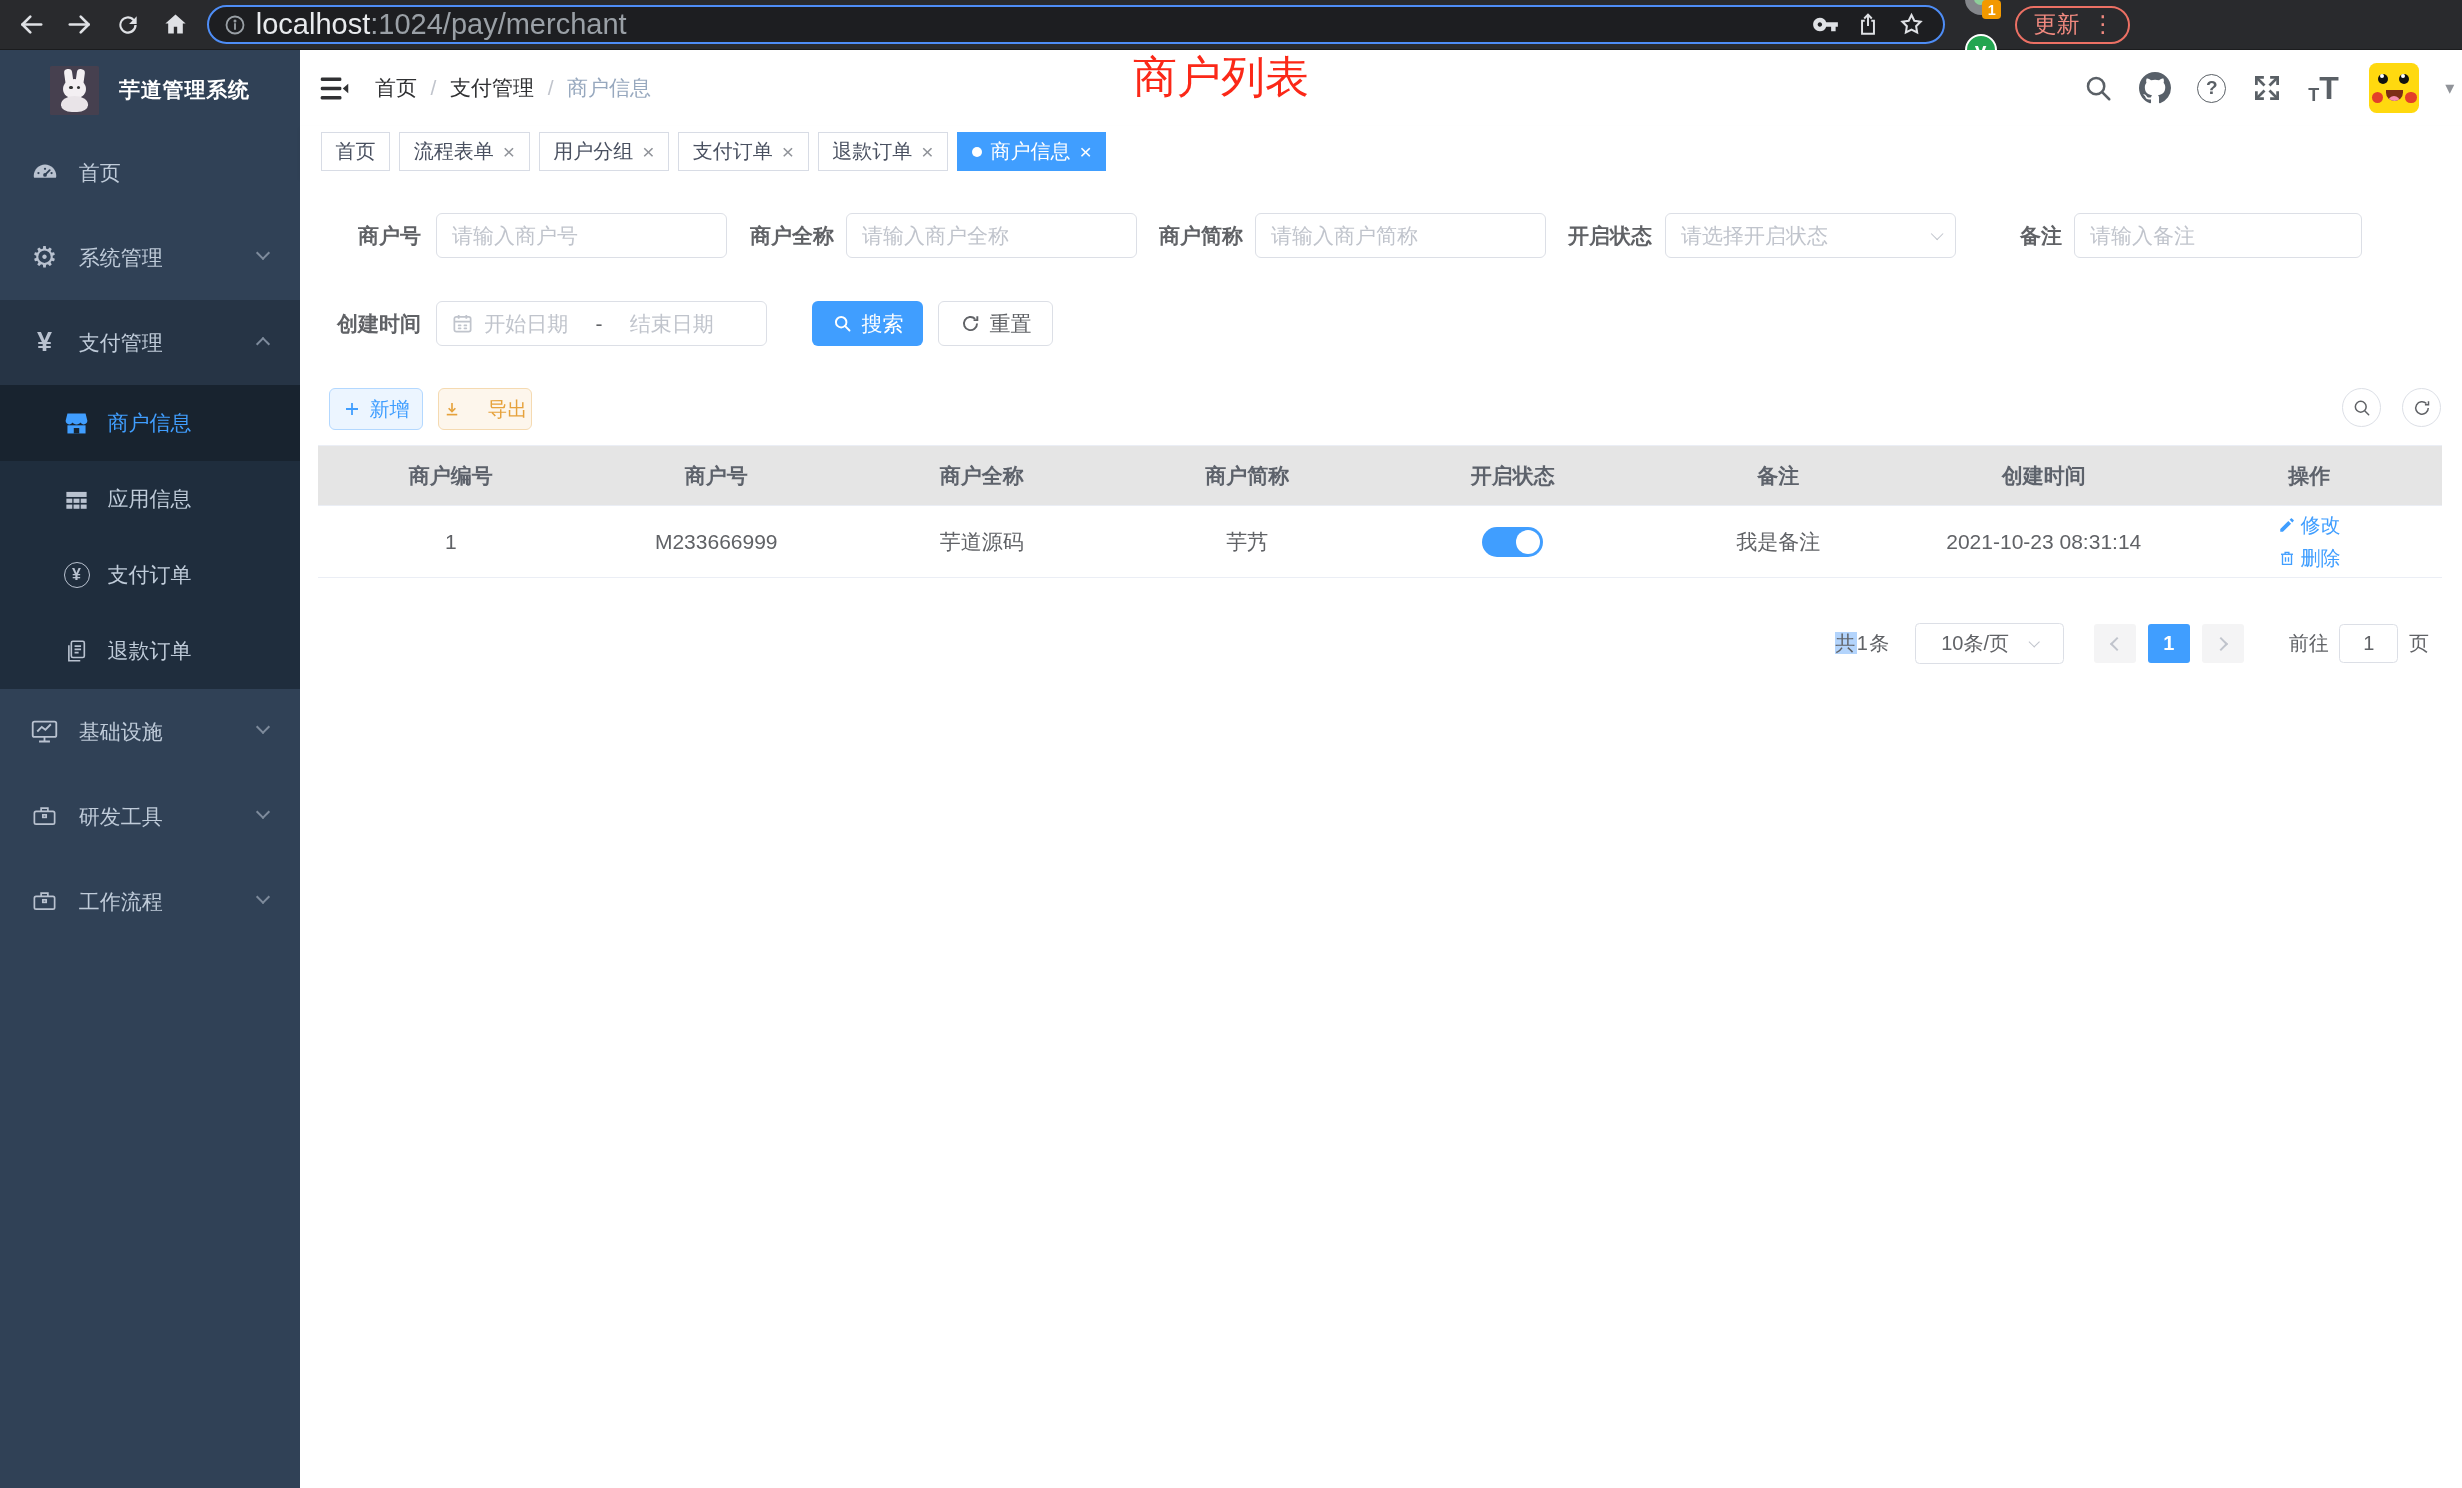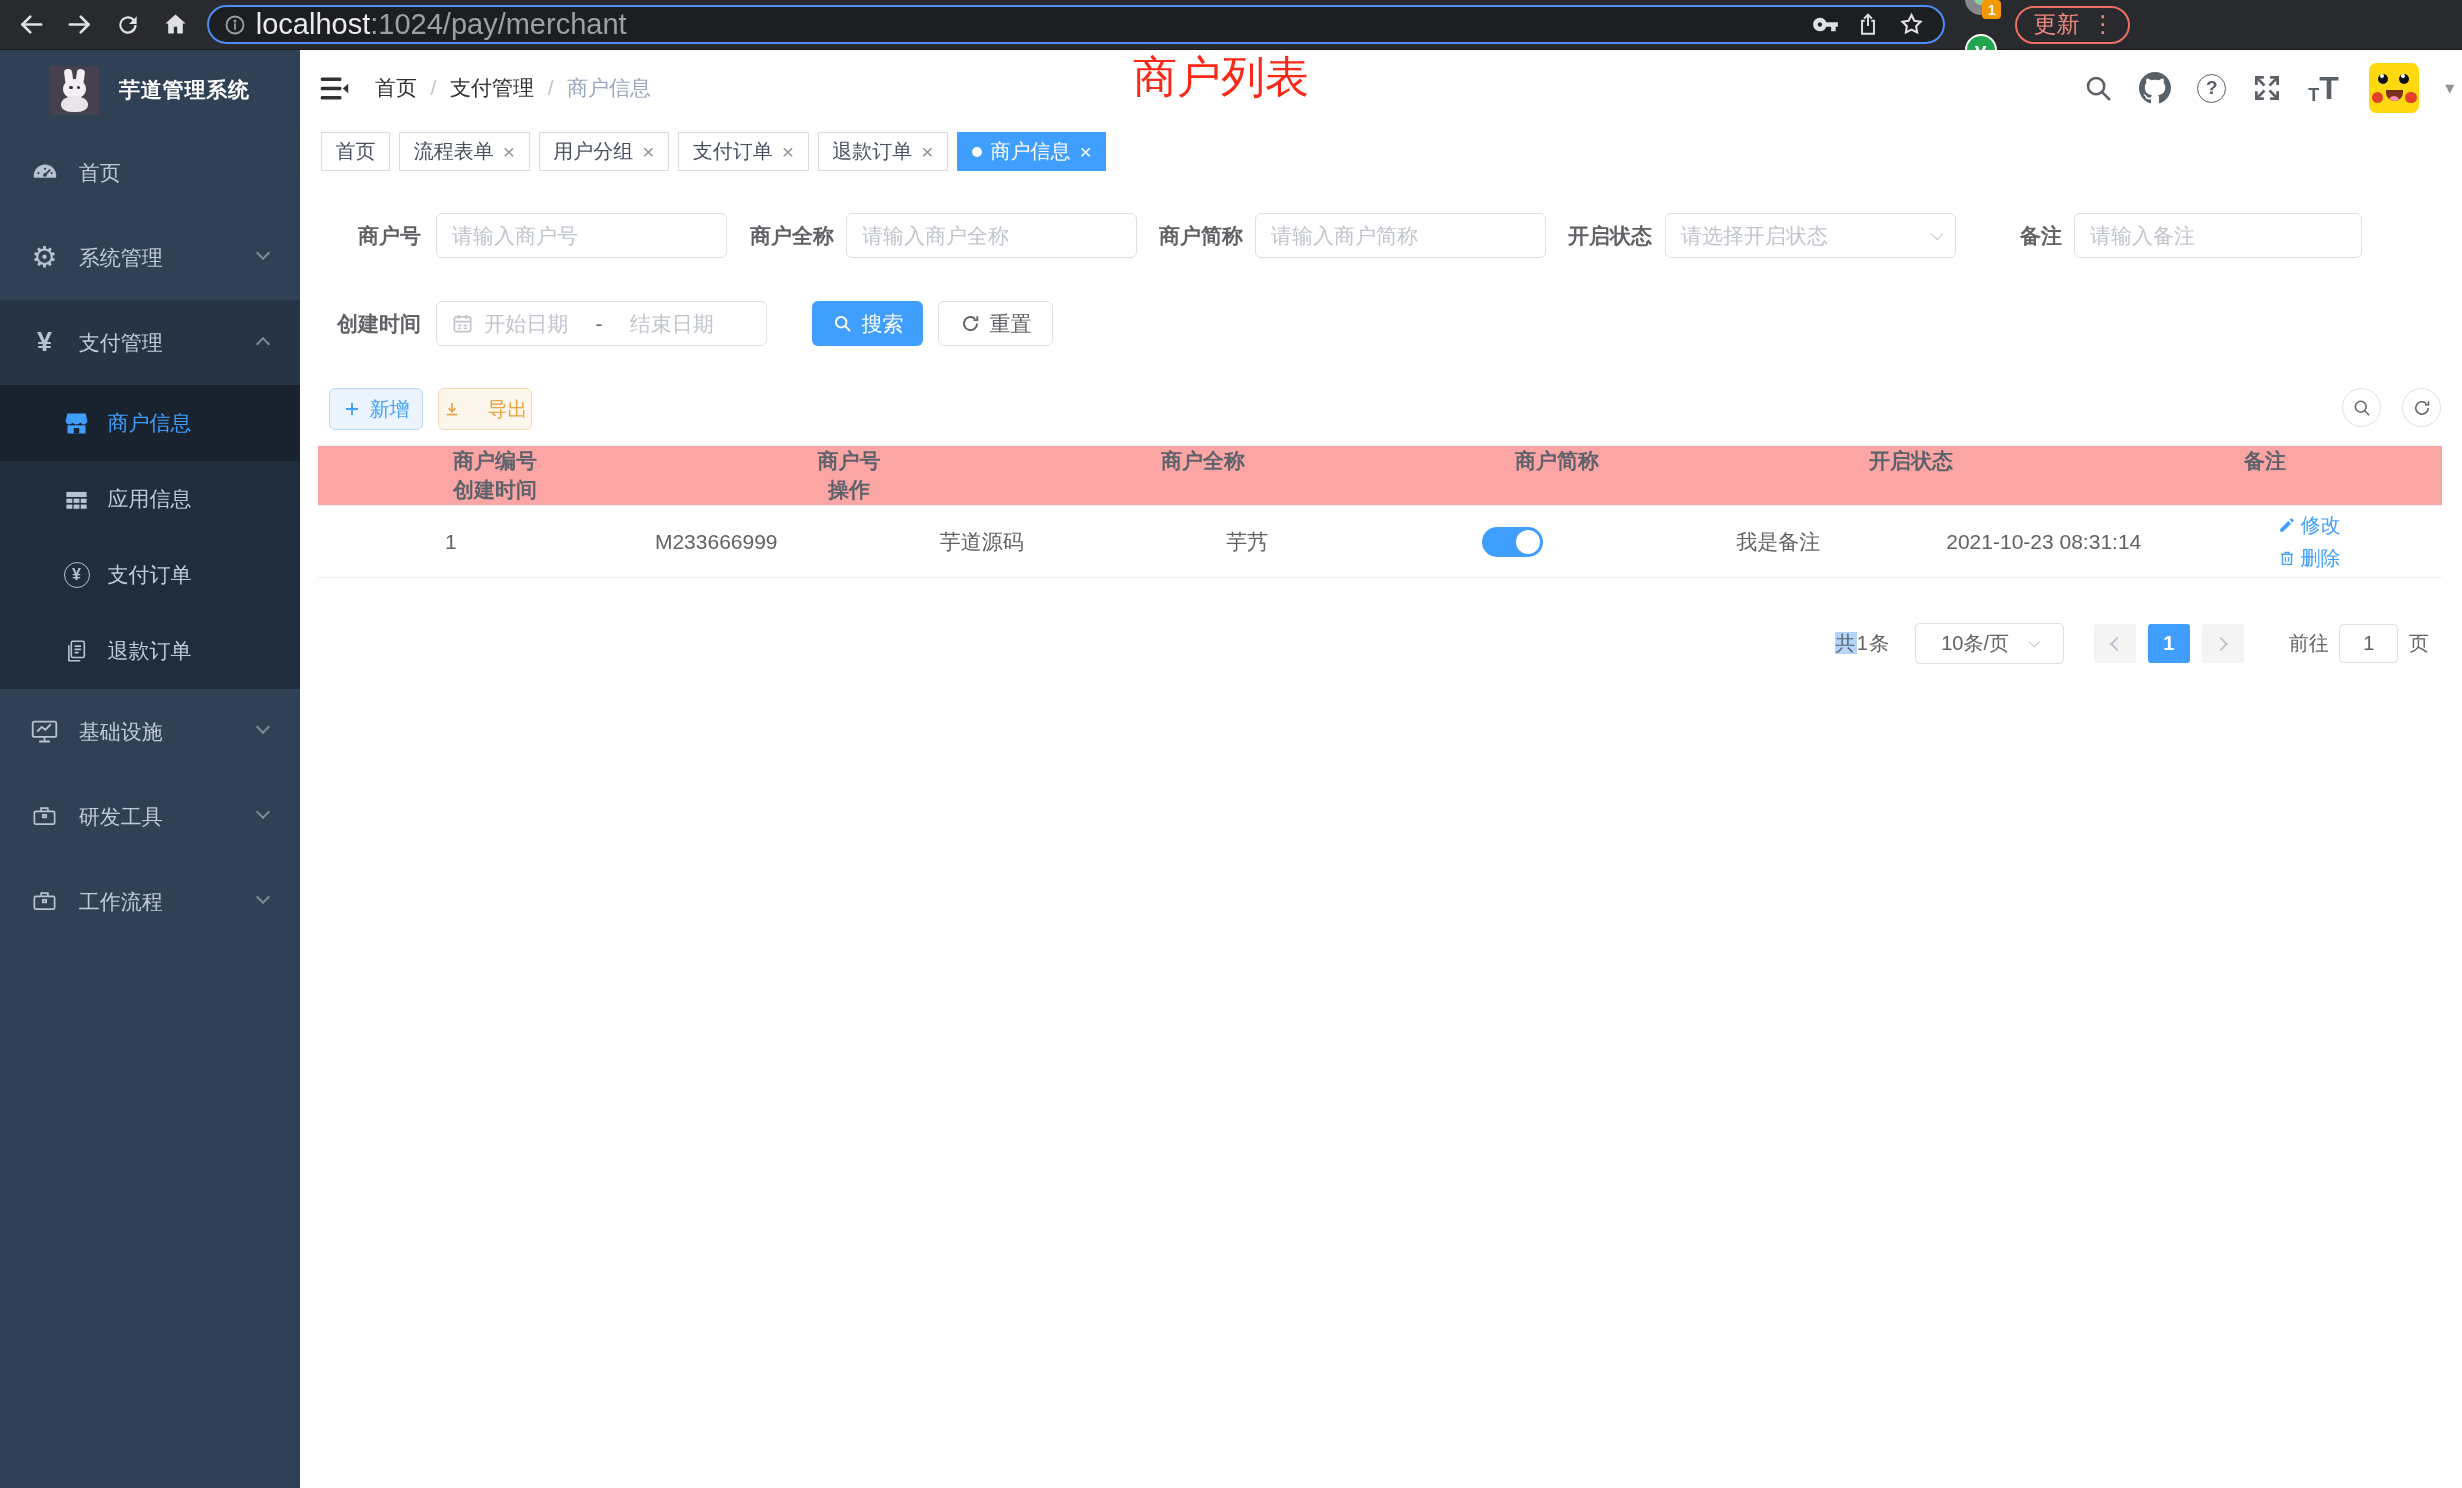--- a/index.html
+++ b/index.html
@@ -121,22 +121,22 @@
     font-size:21px; cursor:pointer; border:1.5px solid transparent; }
   .btn-primary { background:#409eff; color:#fff; }
   .btn-plain { background:#fff; border-color:#dcdfe6; color:#606266; }
   .btn-add { background:#ecf5ff; border-color:#b3d8ff; color:#409eff; font-size:20px; }
   .btn-export { background:#fdf6ec; border-color:#f5dab1; color:#e6a23c; font-size:20px; }
   .circle-btn { position:absolute; width:39px; height:39px; border:1.5px solid #dcdfe6; border-radius:50%;
     display:flex; align-items:center; justify-content:center; background:#fff; cursor:pointer; }
 
   
   #table { position:absolute; left:18px; top:268px; width:2124px; }
-  .t-head { display:grid; grid-template-columns:repeat(6,1fr); height:61px; align-items:center;
-    background:#fca5a5; border-top:1.5px solid #ebeef5; border-bottom:1.5px solid #ebeef5; }
+  .t-head { display:grid; grid-template-columns:repeat(8,1fr); height:61px; align-items:center;
+    background:#e5e5e5; border-top:1.5px solid #ebeef5; border-bottom:1.5px solid #ebeef5; }
   .t-head .th { text-align:center; color:#5d626b; font-size:21px; font-weight:700; }
   .t-row { display:grid; grid-template-columns:repeat(8,1fr); height:72px; align-items:center; border-bottom:1.5px solid #ebeef5; }
   .t-row .td { text-align:center; color:#606266; font-size:21px; display:flex; align-items:center; justify-content:center; gap:6px; }
   .switch { width:61px; height:30px; border-radius:15px; background:#409eff; position:relative; cursor:pointer; }
   .switch .knob { position:absolute; right:3px; top:3px; width:24px; height:24px; background:#fff; border-radius:50%; }
   .link { color:#409eff; font-size:20px; display:inline-flex; align-items:center; gap:4.5px; cursor:pointer; }
   .actions { display:flex; gap:21px; justify-content:center;flex-direction:column; }
 
   
   #pagination { position:absolute; top:446px; right:33px; height:41px; display:flex; align-items:center; font-size:20px; color:#606266; }

